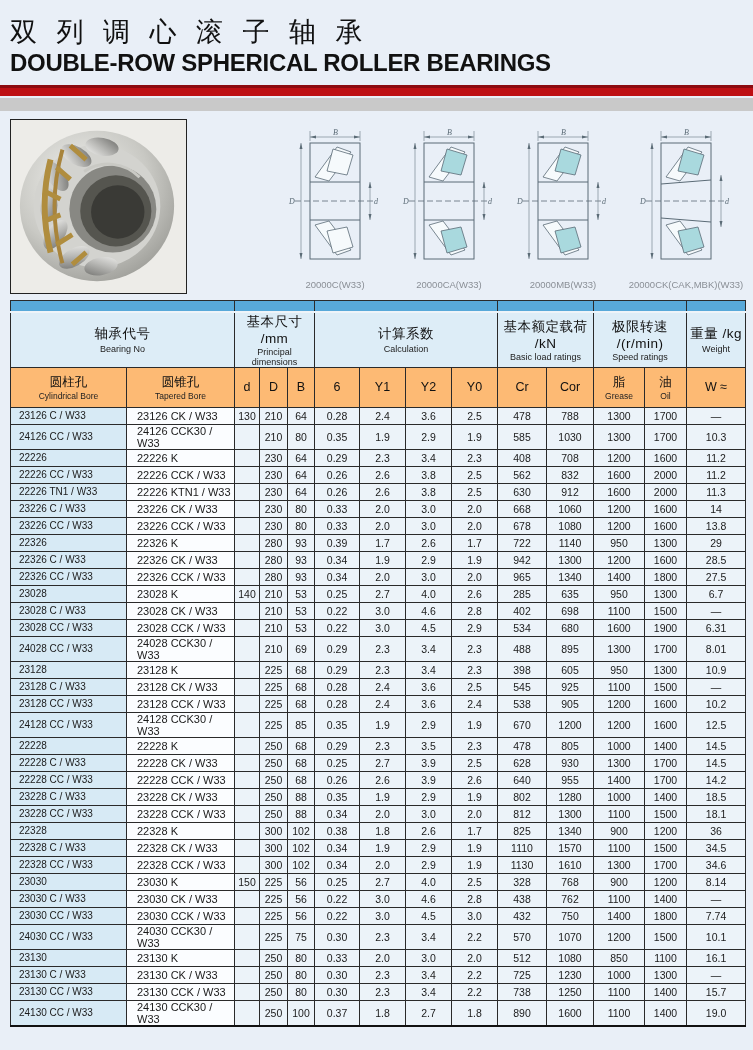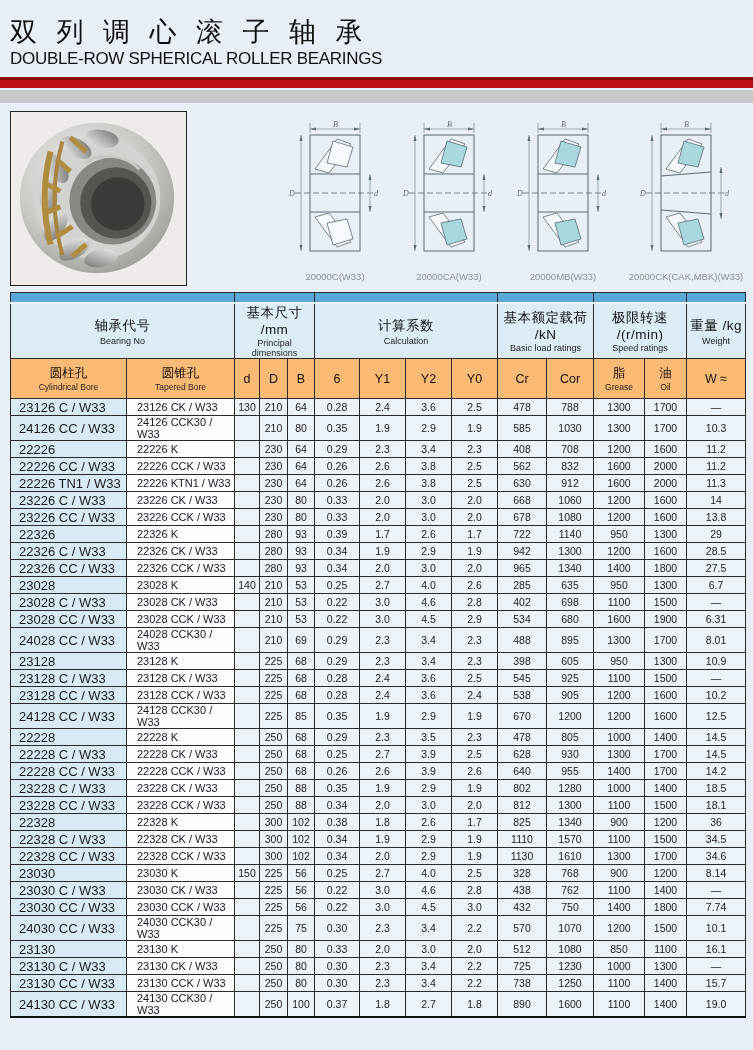--- a/index.html
+++ b/index.html
@@ -6,21 +6,21 @@
   html,body { width:753px; }
   body {
     height:1050px;
     background:#e9eff7;
     font-family:"Liberation Sans","DejaVu Sans",sans-serif;
     color:#111;
     overflow:hidden;
   }
   .titles { padding:16px 10px 0 10px; }
   .title-cn { font-size:27px; font-weight:normal; letter-spacing:6px; line-height:1.2; }
-  .title-en { font-size:17px; font-weight:normal; letter-spacing:-0.3px; line-height:1.25; }
+  .title-en { font-size:24px; font-weight:bold; letter-spacing:-0.3px; line-height:1.25; }
   .red-bar { margin-top:7px; height:11px; background:linear-gradient(#8c0b10 0 30%, #bd0f13 30%); }
   .gray-bar { margin-top:2px; height:13px; background:#c9c9c9; }
 
   .media { display:flex; padding:8px 8px 0 10px; align-items:flex-start; }
   .photo { width:177px; height:175px; border:1px solid #222; background:linear-gradient(160deg,#fbfbf9 0%,#ededE9 55%,#d8d8d4 100%); flex:0 0 auto; }
   .photo svg { width:100%; height:100%; display:block; }
   .diagrams { display:flex; margin-left:auto; gap:14px; padding-top:8px; }
   .diagram { width:100px; text-align:center; }
   .diagram.wide { width:118px; }
   .diagram svg { width:100px; height:148px; display:block; margin:0 auto; }
@@ -38,21 +38,21 @@
   td, th { border:1px solid #2a2a2a; font-weight:normal; overflow:hidden; }
   tr.bluebar td { height:11px; background:#58a9d9; border-bottom:2px solid #eef4f9; }
   tr.grow th { height:50px; background:#ddedf7; vertical-align:middle; text-align:center; }
   tr.srow th { height:40px; background:#fdba74; vertical-align:middle; text-align:center;margin-top:24px; }
   .gcn { font-size:13.5px; letter-spacing:0.5px; }
   .gen { font-size:9px; color:#222; margin-top:1px; }
   .scn { font-size:12.5px; }
   .sen { font-size:8.5px; color:#222; }
   .slbl { font-size:12.5px; }
   tbody td { height:17px; font-size:10.5px; text-align:center; vertical-align:middle; color:#1a1a1a; }
-  tbody td.c0 { background:#d7eaf5; text-align:left; padding-left:8px; font-size:13px; }
+  tbody td.c0 { background:#d7eaf5; text-align:left; padding-left:8px; font-size:10px; }
   tbody td.c1 { background:#fbfdff; text-align:left; padding-left:10px; font-size:11px; }
   tbody td.cn { background:#ecf3f9; }
   tbody tr:last-child td { border-bottom:2px solid #111; }
 </style>
 </head>
 <body>
 
 <div class="titles">
   <div class="title-cn">双 列 调 心 滚 子 轴 承</div>
   <div class="title-en">DOUBLE-ROW SPHERICAL ROLLER BEARINGS</div>

